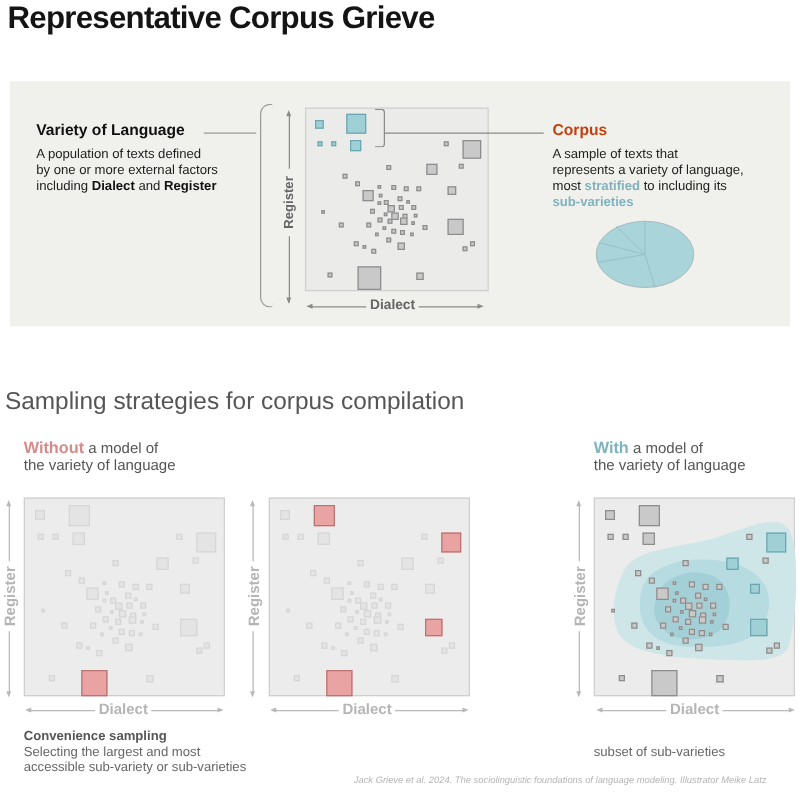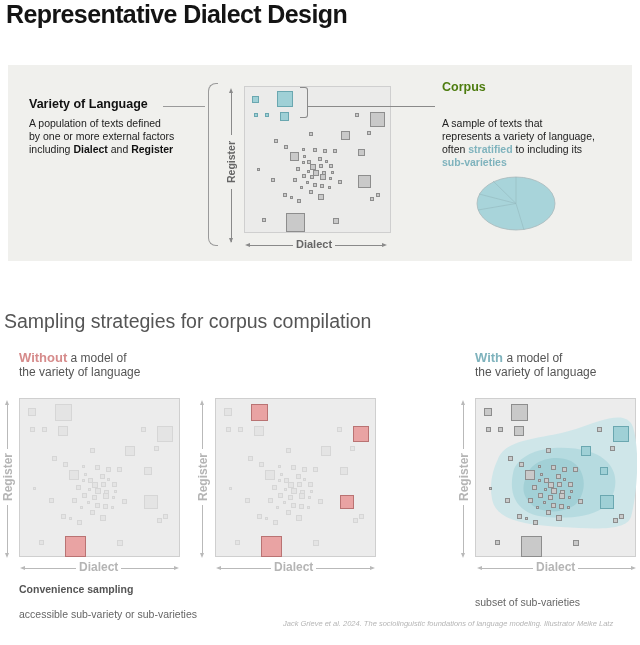--- a/index.html
+++ b/index.html
@@ -31,21 +31,21 @@
     .plot { position: absolute; background: #ececec; border: 1px solid #cfcfcf; overflow: visible; }
     .plot-top { background: #ebebea; }
     .sq { position: absolute; background: #c9c9c9; border: 1px solid #8d8d8d; }
     .sq.faint { background: #e4e4e4; border-color: #d6d6d6; }
     .sq.teal { background: #9fd0d6; border-color: #6aa7b0; }
     .sq.pink { background: #e9a3a3; border-color: #b97373; }
 
     .corpus-bracket { position: absolute; left: 300px; top: 87px; width: 8px; height: 31px; border: 1.2px solid #8a8a8a; border-left: none; border-radius: 0 3px 3px 0; }
     .corpus-line { position: absolute; left: 308px; top: 106px; width: 127px; height: 1px; background: #8a8a8a; }
 
-    .corpus-title { position: absolute; left: 442px; top: 80px; font-size: 12.5px; font-weight: bold; color: #4d7c0f; font-family: "Liberation Sans", sans-serif; }
+    .corpus-title { position: absolute; left: 442px; top: 97px; font-size: 12.5px; font-weight: bold; color: #c2410c; font-family: "Liberation Sans", sans-serif; }
     .corpus-desc { position: absolute; left: 442px; top: 117px; width: 200px; font-size: 10.5px; line-height: 13px; color: #222; font-family: "Liberation Sans", sans-serif; }
     .corpus-desc .hl { color: #7fb3bd; font-weight: bold; }
 
     .pie { position: absolute; left: 476px; top: 176px; width: 80px; height: 55px; }
 
     .subtitle { position: absolute; left: 4px; top: 310px; font-size: 19.5px; color: #555; font-weight: normal; font-family: "Liberation Sans", sans-serif; }
 
     .group-head { position: absolute; font-size: 12px; line-height: 14px; color: #555; font-family: "Liberation Sans", sans-serif; }
     .group-head .kw { font-weight: bold; font-size: 13px; }
     .kw.without { color: #d68b8b; }
@@ -58,21 +58,21 @@
 
     .ax-light .axis-v, .ax-light .axis-h { background: #b9b9b9; }
     .ax-light .arrow-up { border-bottom-color: #b9b9b9; }
     .ax-light .arrow-down { border-top-color: #b9b9b9; }
     .ax-light .arrow-left { border-right-color: #b9b9b9; }
     .ax-light .arrow-right { border-left-color: #b9b9b9; }
   </style>
 </head>
 <body>
 
-<div class="title">Representative Dialect Design</div>
+<div class="title">Representative Corpus Grieve</div>
 
 <div class="top-panel"></div>
 
 <div class="vol-title">Variety of Language</div>
 <div class="vol-line"></div>
 <div class="vol-desc">
   <span>A population of texts defined</span><br>
   <span>by one or more external factors</span><br>
   <span>including </span><b>Dialect</b><span> and </span><b>Register</b>
 </div>
@@ -150,21 +150,21 @@
     <div class="sq " style="left: 88px; top: 131px; width: 6px; height: 6px;"></div>
   </div>
 
 <div class="corpus-bracket"></div>
 <div class="corpus-line"></div>
 
 <div class="corpus-title">Corpus</div>
 <div class="corpus-desc">
   <span>A sample of texts that</span><br>
   <span>represents a variety of language,</span><br>
-  <span>often </span><span class="hl">stratified</span><span> to including its</span><br>
+  <span>most </span><span class="hl">stratified</span><span> to including its</span><br>
   <span class="hl">sub-varieties</span>
 </div>
 
 <svg class="pie" viewBox="0 0 80 55">
   <ellipse cx="40" cy="27.5" rx="39" ry="26.5" fill="#a8d4da" stroke="#a9b9bb" stroke-width="0.8"></ellipse>
   <g stroke="#93b8bd" stroke-width="0.6" fill="none">
     <line x1="40" y1="27.5" x2="40" y2="1"></line>
     <line x1="40" y1="27.5" x2="48" y2="54"></line>
     <line x1="40" y1="27.5" x2="2" y2="34"></line>
     <line x1="40" y1="27.5" x2="3" y2="18"></line>
@@ -388,21 +388,21 @@
     <div class="sq " style="left: 60px; top: 107px; width: 3px; height: 3px;"></div>
     <div class="sq " style="left: 137px; top: 119px; width: 5px; height: 5px;"></div>
     <div class="sq " style="left: 143px; top: 115px; width: 5px; height: 5px;"></div>
     <div class="sq " style="left: 19px; top: 141px; width: 5px; height: 5px;"></div>
     <div class="sq " style="left: 45px; top: 137px; width: 21px; height: 21px;"></div>
     <div class="sq " style="left: 97px; top: 141px; width: 6px; height: 6px;"></div>
   </div>
 
 <div class="caption" style="left:19px; top:583px;">
   <span class="cap-title">Convenience sampling</span>
-  <br>
+  <span>Selecting the largest and most</span><br>
   <span>accessible sub-variety or sub-varieties</span>
 </div>
 <div class="caption" style="left:475px; top:583px;">
   <br>
   <span>subset of sub-varieties</span>
 </div>
 
 <div class="credit">Jack Grieve et al. 2024. The sociolinguistic foundations of language modeling. Illustrator Meike Latz</div>
 
 </body></html>

